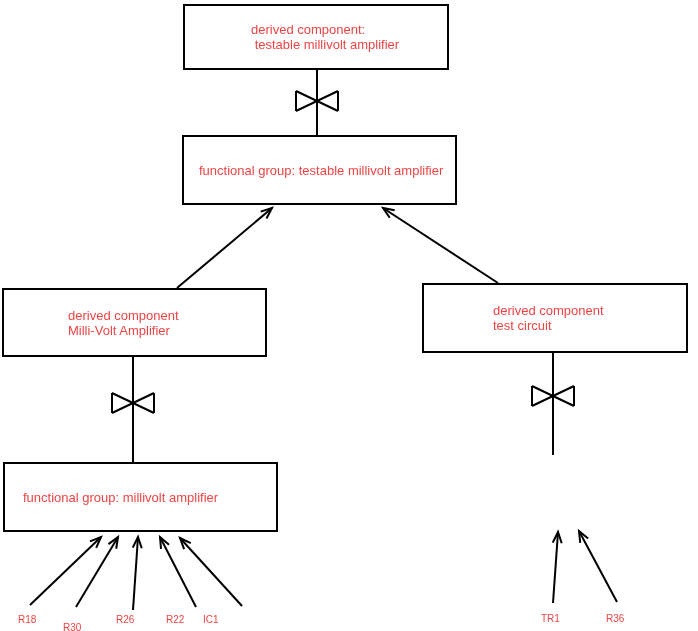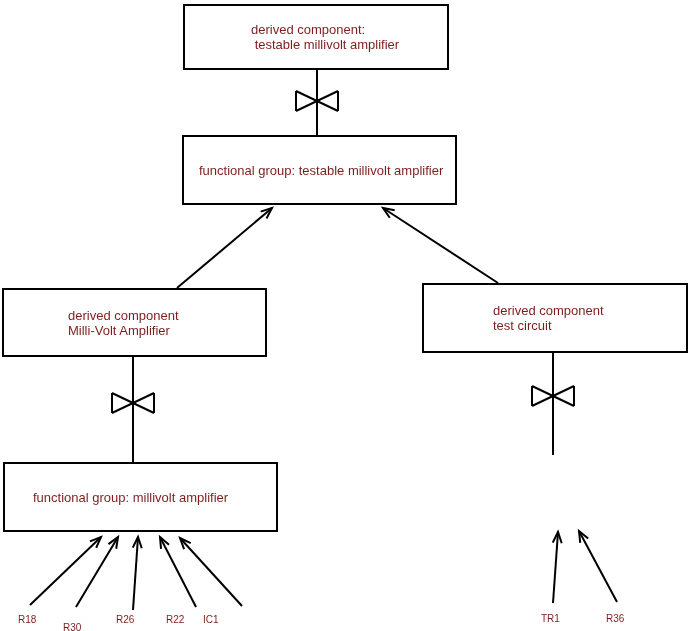--- a/index.html
+++ b/index.html
@@ -2,21 +2,21 @@
 <html><head>
 <meta charset="utf-8">
 <style>
   html, body { margin: 0; padding: 0; background: #ffffff; }
   .canvas {
     position: relative;
     width: 698px;
     height: 631px;
     background: #ffffff;
     font-family: "Liberation Sans", sans-serif;
-    color: #7f1d1d;
+    color: #ef4444;
     overflow: hidden;
   }
   .canvas svg { position: absolute; left: 0; top: 0; }
   .node {
     position: absolute;
     box-sizing: border-box;
     border: 2px solid #000000;
     background: #ffffff;
     display: flex;
     align-items: center;
@@ -93,21 +93,21 @@
   <div class="node" style="left:2px; top:288px; width:265px; height:69px; padding-left:64px;">
     <span>derived component
 Milli-Volt Amplifier</span>
   </div>
 
   <div class="node" style="left:422px; top:283px; width:266px; height:70px; padding-left:69px;">
     <span>derived component
 test circuit</span>
   </div>
 
-  <div class="node" style="left:3px; top:462px; width:275px; height:70px; padding-left:28px;">
+  <div class="node" style="left:3px; top:462px; width:275px; height:70px; padding-left:18px;">
     <span>functional group: millivolt amplifier</span>
   </div>
 
 
   <div class="clabel" style="left:18px; top:612px;">R18</div>
   <div class="clabel" style="left:63px; top:612px;margin-top:8px;">R30</div>
   <div class="clabel" style="left:116px; top:612px;">R26</div>
   <div class="clabel" style="left:166px; top:612px;">R22</div>
   <div class="clabel" style="left:203px; top:612px;">IC1</div>
   <div class="clabel" style="left:541px; top:611px;">TR1</div>

